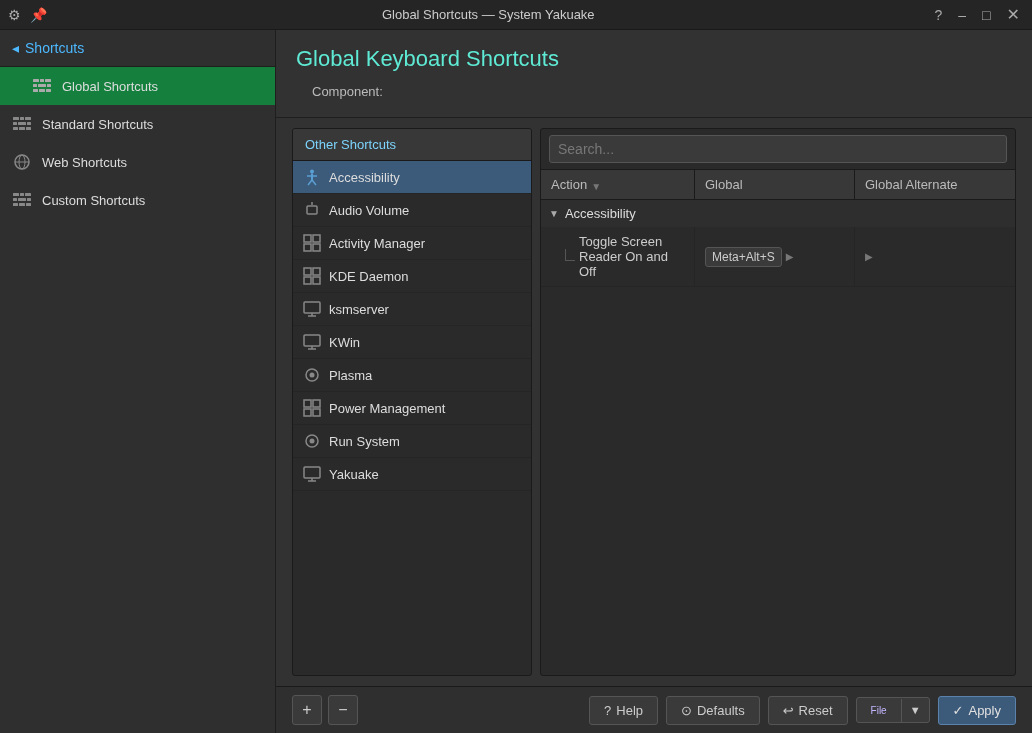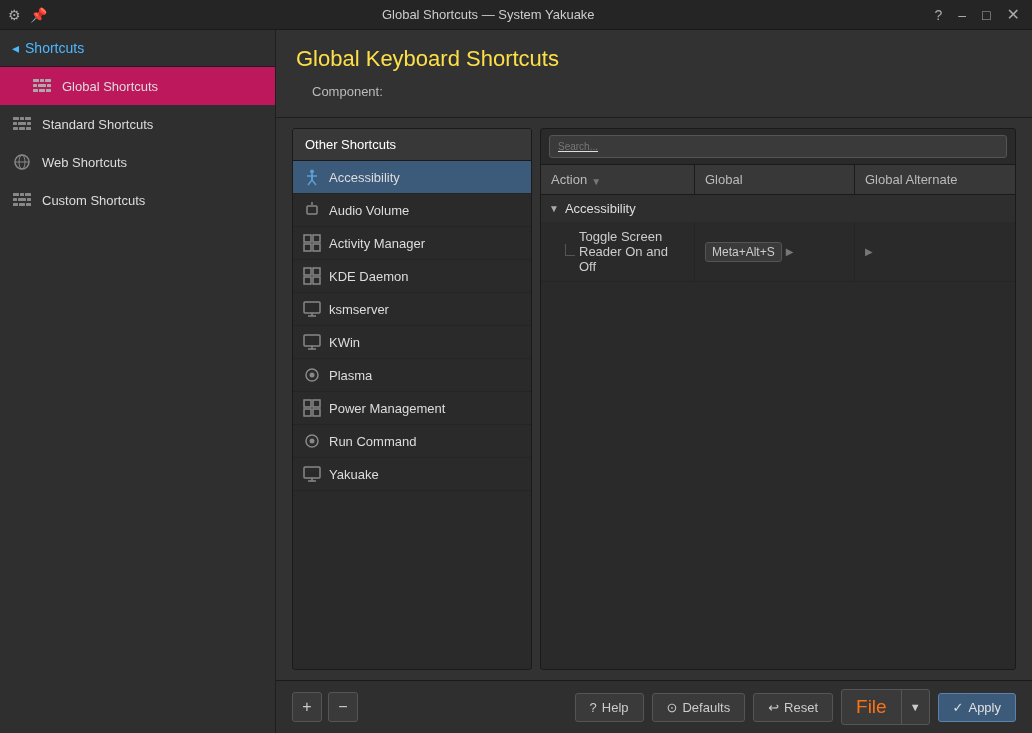--- a/index.html
+++ b/index.html
@@ -88,21 +88,21 @@
       margin-right: 6px;
       font-size: 14px;
     }
     .sidebar-item {
       display: flex;
       align-items: center;
       padding: 9px 12px;
       cursor: pointer;
       gap: 10px;
     }
-    .sidebar-item.active { background: #be185d; padding-left: 32px; }
+    .sidebar-item.active { background: #15803d; padding-left: 32px; }
     .sidebar-item-icon {
       width: 20px; height: 20px;
       display: flex; align-items: center; justify-content: center;
       flex-shrink: 0;
     }
     .sidebar-item-icon svg {
       width: 18px; height: 18px;
     }
 
     
@@ -114,21 +114,21 @@
       overflow: hidden;
     }
     .content-header {
       padding: 16px 20px 12px;
       border-bottom: 1px solid #1e1e1e;
       flex-shrink: 0;
     }
     .content-title {
       font-size: 22px;
       font-weight: 300;
-      color: #fde047;
+      color: #5eead4;
       margin-bottom: 12px;
     }
     .component-label {
       font-size: 13px;
       color: #bbb;
       margin-bottom: 6px;
     }
 
     .content-body {
       display: flex;
@@ -146,21 +146,21 @@
       flex-direction: column;
       border: 1px solid #1a1a1a;
       border-radius: 3px;
       background: #2a2a2a;
       overflow: hidden;
     }
     .component-header {
       background: #383838;
       padding: 8px 12px;
       font-size: 13px;
-      color: #ffffff;
+      color: #7dd3fc;
       border-bottom: 1px solid #1a1a1a;
     }
     .component-list {
       overflow-y: auto;
       flex: 1;
     }
     .component-item {
       display: flex;
       align-items: center;
       padding: 7px 10px;
@@ -194,23 +194,22 @@
       padding: 6px 8px;
       border-bottom: 1px solid #1a1a1a;
     }
     .search-input {
       width: 100%;
       background: #3a3a3a;
       border: 1px solid #555;
       border-radius: 3px;
       color: #ddd;
       padding: 5px 8px;
-      font-size: 10px;
+      font-size: 14px;
       outline: none;
-      text-decoration: underline;
     }
     .search-input::placeholder { color: #777; }
 
     .actions-table-header {
       display: grid;
       grid-template-columns: 1fr 160px 160px;
       background: #383838;
       border-bottom: 1px solid #1a1a1a;
     }
     .actions-col-header {
@@ -345,24 +344,24 @@
       align-items: center;
       background: #3a3a3a;
       border: 1px solid #555;
       border-radius: 3px;
       overflow: hidden;
     }
     .file-btn {
       background: transparent;
       border: none;
       border-right: 1px solid #555;
-      color: #f97316;
+      color: #c4b5fd;
       padding: 6px 14px;
       cursor: pointer;
-      font-size: 19px;
+      font-size: 10px;
     }
     .file-arrow-btn {
       background: transparent;
       border: none;
       color: #ccc;
       padding: 6px 8px;
       cursor: pointer;
       font-size: 11px;
     }
 
@@ -570,21 +569,21 @@
             <span class="component-item-label">Power Management</span>
           </div>
 
           <div class="component-item">
             <div class="component-item-icon">
               <svg viewBox="0 0 18 18" fill="none">
                 <circle cx="9" cy="9" r="6" stroke="#888" stroke-width="1.5" fill="none"></circle>
                 <circle cx="9" cy="9" r="2.5" fill="#888"></circle>
               </svg>
             </div>
-            <span class="component-item-label">Run Command</span>
+            <span class="component-item-label">Run System</span>
           </div>
 
           <div class="component-item">
             <div class="component-item-icon">
               <svg viewBox="0 0 18 18" fill="none">
                 <rect x="1" y="2" width="16" height="11" rx="1" stroke="#888" stroke-width="1.5" fill="none"></rect>
                 <line x1="5" y1="16" x2="13" y2="16" stroke="#888" stroke-width="1.5"></line>
                 <line x1="9" y1="13" x2="9" y2="16" stroke="#888" stroke-width="1.5"></line>
               </svg>
             </div>

